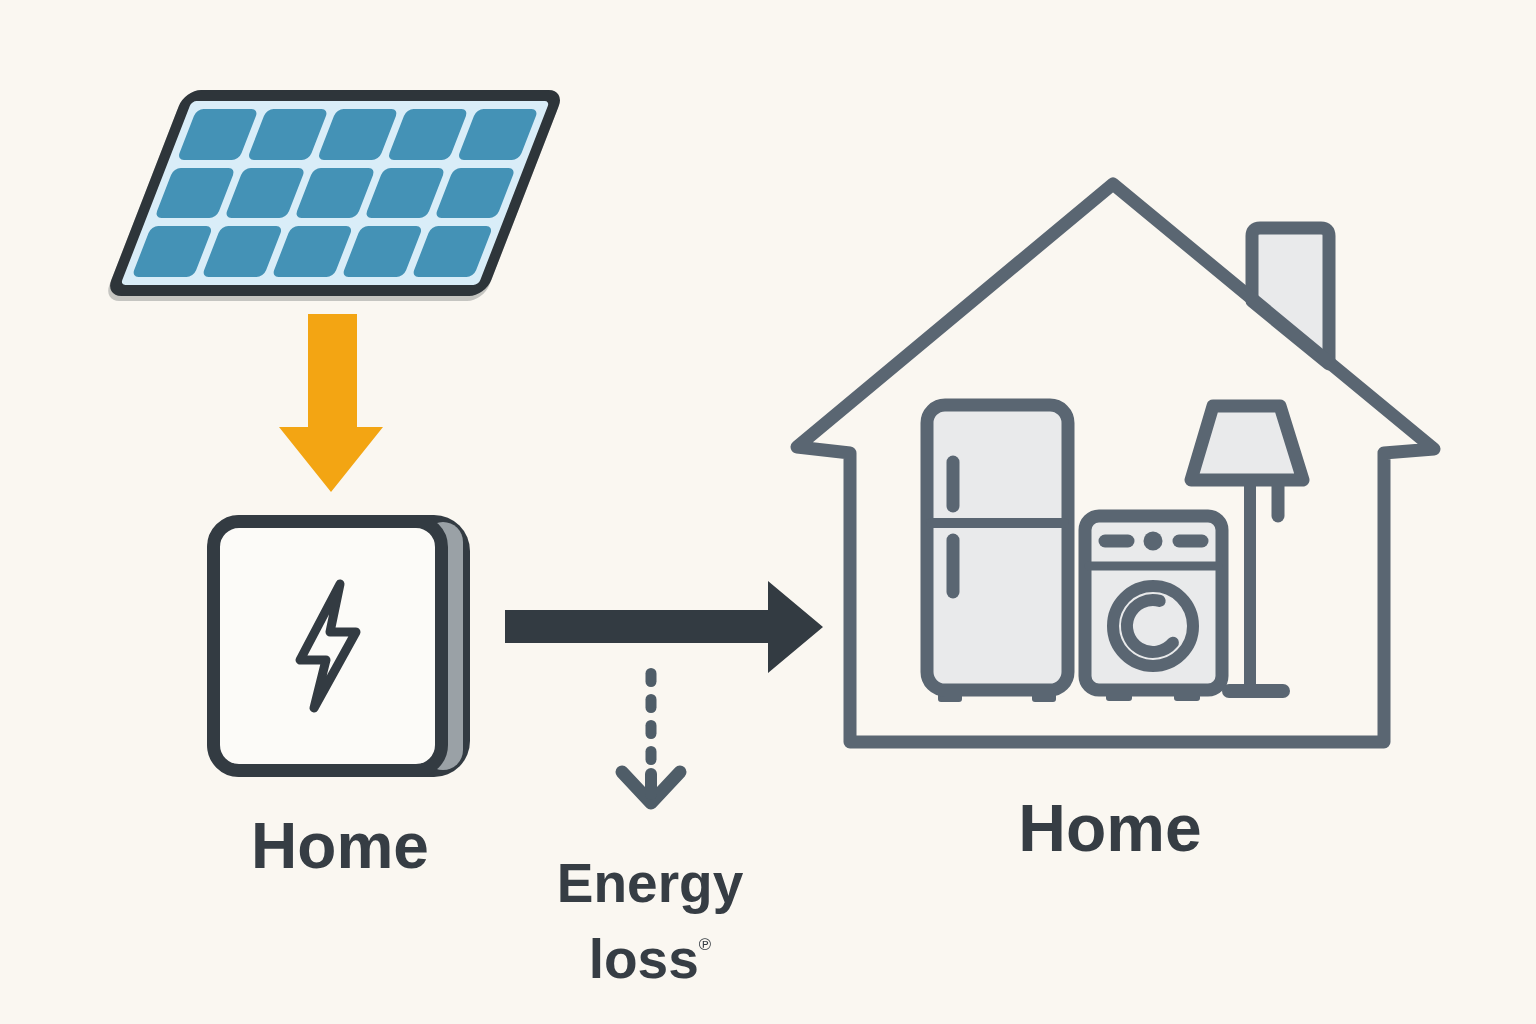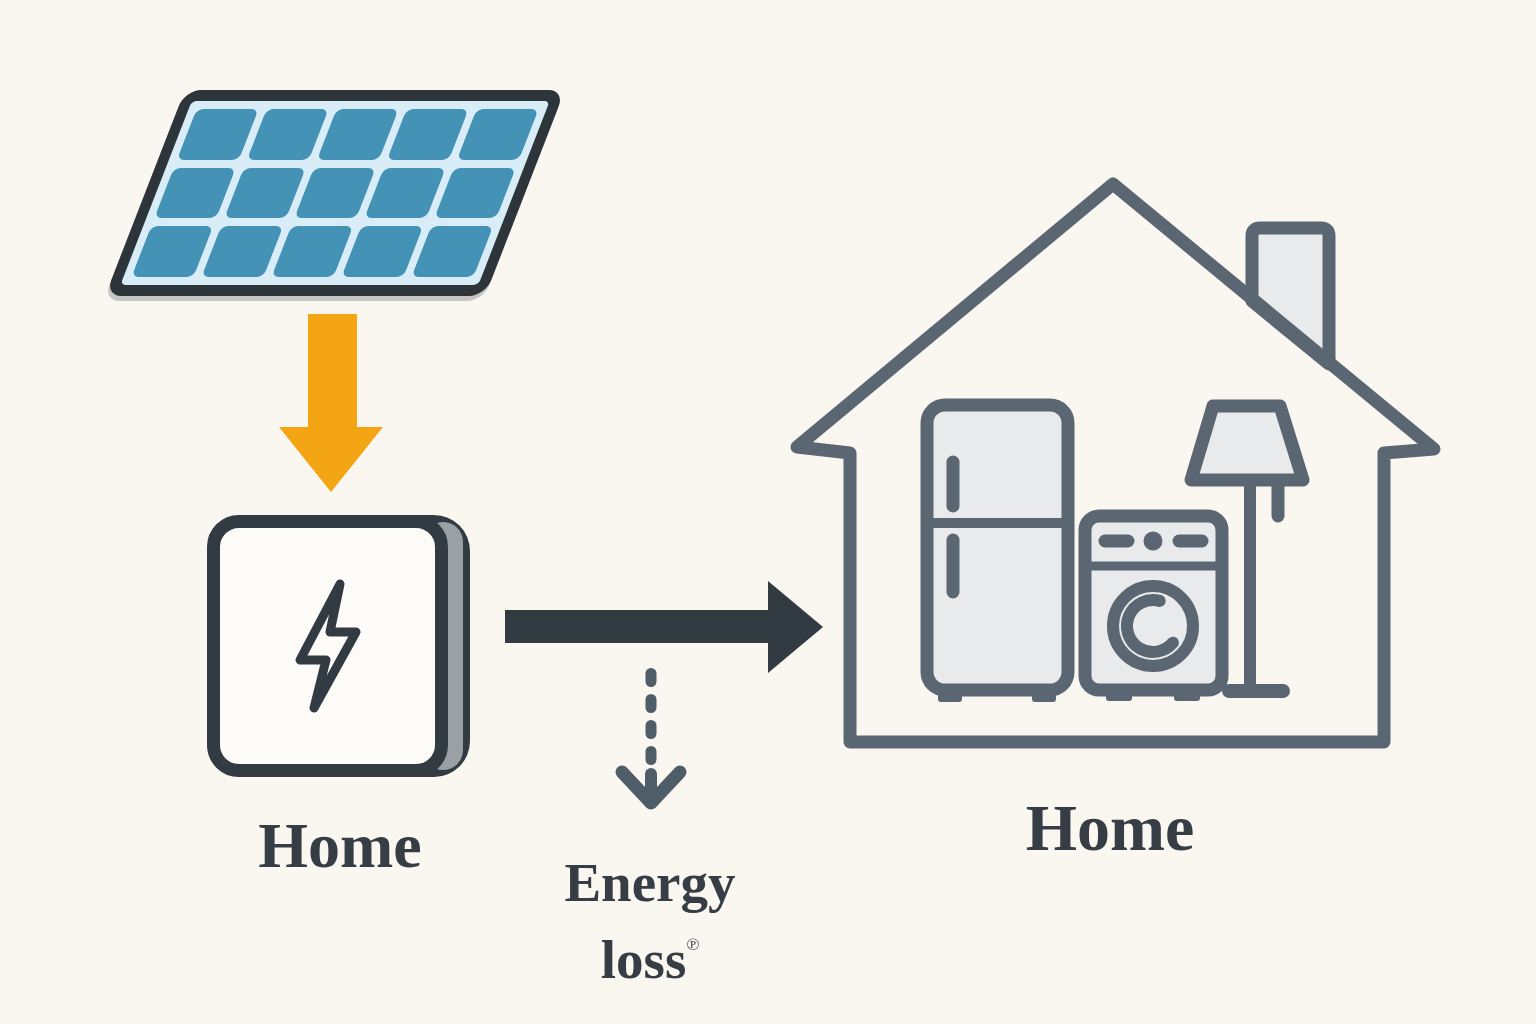--- a/index.html
+++ b/index.html
@@ -2,21 +2,21 @@
 <html style="--bg: #faf7f1; --dark: #333b42; --house: #5a6672; --fill: #e9eaeb; --yellow: #f3a513; --cell: #4492b6; --gap: #d9edf8; --frame: #2e353a; --side: #9aa1a6; --loss: #4f5d68; --text: #363d44; --paper: #fcfbf8;"><head>
 <meta charset="utf-8">
 <style>
   :root{
     --bg:#faf7f1; --dark:#333b42; --house:#5a6672; --fill:#e9eaeb;
     --yellow:#f3a513; --cell:#4492b6; --gap:#d9edf8; --frame:#2e353a;
     --side:#9aa1a6; --loss:#4f5d68; --text:#363d44; --paper:#fcfbf8;
   }
   html,body{margin:0;padding:0;background:var(--bg);}
   .stage{position:relative;width:1536px;height:1024px;background:var(--bg);
-         overflow:hidden;font-family:Liberation Serif, serif;}
+         overflow:hidden;font-family:Liberation Sans, sans-serif;}
 
   
   .solar-panel{position:absolute;left:185px;top:90px;width:380px;height:206px;
     box-sizing:border-box;border:11px solid var(--frame);border-radius:16px;
     background:var(--gap);transform:skewX(-21.2deg);transform-origin:0 0;
     padding:8px;box-shadow:0 5px 0 rgba(40,46,51,.25);}
   .solar-cells{display:grid;width:100%;height:100%;
     grid-template-columns:repeat(5,1fr);grid-template-rows:repeat(3,1fr);gap:8px;}
   .solar-cell{background:var(--cell);border-radius:7px;}
 

